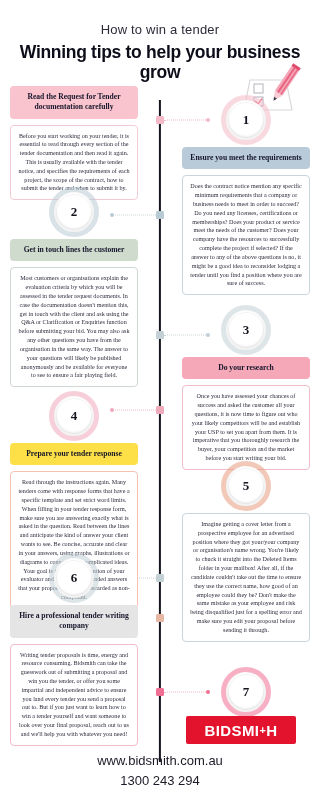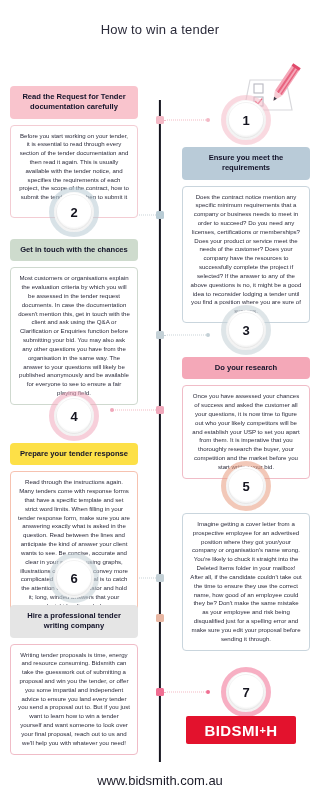--- a/index.html
+++ b/index.html
@@ -38,21 +38,21 @@
     position:absolute; height:0; border-top:1.6px dotted #f3b9c4;
     z-index:1; transform:translateY(-50%);
   }
   .connector.gray { border-top-color:#c9d3d8; }
   .conn-dot {
     position:absolute; width:4px; height:4px; border-radius:50%;
     transform:translate(-50%,-50%); z-index:2;
   }
 
   
-  .step { position:absolute; width:128px; z-index:4; }
+  .step { position:absolute; width:128px; z-index:4;font-family:Liberation Serif, serif; }
   .step.left  { left:10px;  }
   .step.right { right:10px; }
 
   .circle-wrap { display:flex; justify-content:center; margin-bottom:7px; }
   .circle {
     width:40px; height:40px; border-radius:50%;
     display:flex; align-items:center; justify-content:center;
     font-size:13px; font-weight:700; color:#14141f;
     background:
       radial-gradient(circle at 50% 45%, #ffffff 0%, #ffffff 56%, #f4f4f4 62%, #ededed 100%);
@@ -90,20 +90,21 @@
   .footer {
     position:absolute; left:0; right:0; bottom:10px; text-align:center; z-index:6;
   }
   .footer div { font-size:13px; color:#1b1b28; line-height:1.5; }
 </style>
 </head>
 <body>
 
 <div class="header">
   <div class="kicker">How to win a tender</div>
+  <div class="title">Winning tips to help your business grow</div>
 </div>
 
 <div class="art">
   <svg viewBox="0 0 78 52" width="78" height="52">
     <path d="M18 18 L54 18 L60 48 L12 48 Z" fill="#ffffff" stroke="#d8d8dc" stroke-width="1.2"></path>
     <rect x="22" y="22" width="9" height="9" fill="#ffffff" stroke="#b9b9c2" stroke-width="1.1"></rect>
     <rect x="22" y="35" width="9" height="9" fill="#ffffff" stroke="#b9b9c2" stroke-width="1.1"></rect>
     <path d="M23.5 39.5 l2.2 2.6 l4-5" stroke="#e8647f" stroke-width="1.5" fill="none" stroke-linecap="round"></path>
     <g transform="rotate(34 52 24)">
       <rect x="47" y="2" width="9" height="31" rx="1.2" fill="#f4a7b8"></rect>
@@ -159,21 +160,21 @@
   <div class="body" style="--bd:#c9d5dd;">Does the contract notice mention any specific minimum requirements that a company or business needs to meet in order to succeed? Do you need any licenses, certifications or memberships? Does your product or service meet the needs of the customer? Does your company have the resources to successfully complete the project if selected?
 If the answer to any of the above questions is no, it might be a good idea to reconsider lodging a tender until you find a position where you are sure of success.</div>
 </div>
 
 <div class="step left" style="top:192px;">
   <div class="circle-wrap">
     <div class="circle" style="--ring:#b8cbd4;">
       <span>2</span>
     </div>
   </div>
-  <div class="bar" style="background:#cedbcd;">Get in touch with the chances</div>
+  <div class="bar" style="background:#cedbcd;">Get in touch lines the customer</div>
   <div class="body" style="--bd:#cfd9cf;">Most customers or organisations explain the evaluation criteria by which you will be assessed in the tender request documents. In case the documentation doesn't mention this, get in touch with the client and ask using the Q&amp;A or Clarification or Enquiries function before submitting your bid. You may also ask any other questions you have from the organisation in the same way. The answer to your questions will likely be published anonymously and be available for everyone to see to ensure a fair playing field.</div>
 </div>
 
 <div class="step right" style="top:310px;">
   <div class="circle-wrap">
     <div class="circle" style="--ring:#c3d0d6;">
       <span>3</span>
     </div>
   </div>
   <div class="bar" style="background:#f4a8b8;">Do your research</div>
@@ -219,13 +220,14 @@
 </div>
 
 <div class="logo">
   <span>BIDSMI</span>
     <sup>+</sup>
     <span>H</span>
 </div>
 
 <div class="footer">
   <div>www.bidsmith.com.au</div>
+  <div>1300 243 294</div>
 </div>
 
 </body></html>

